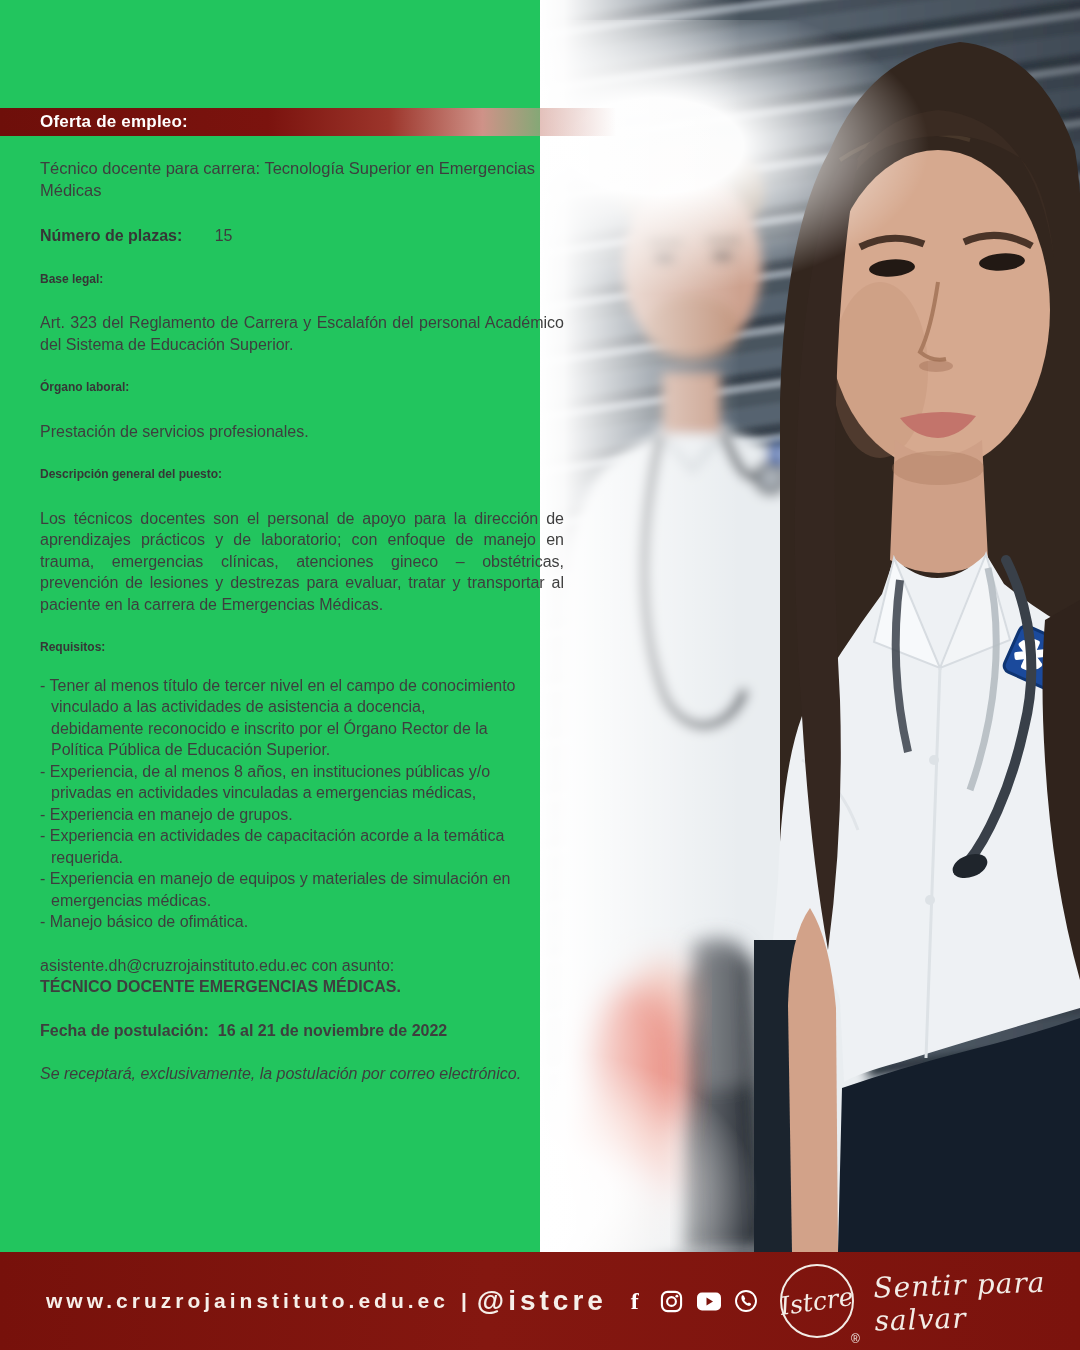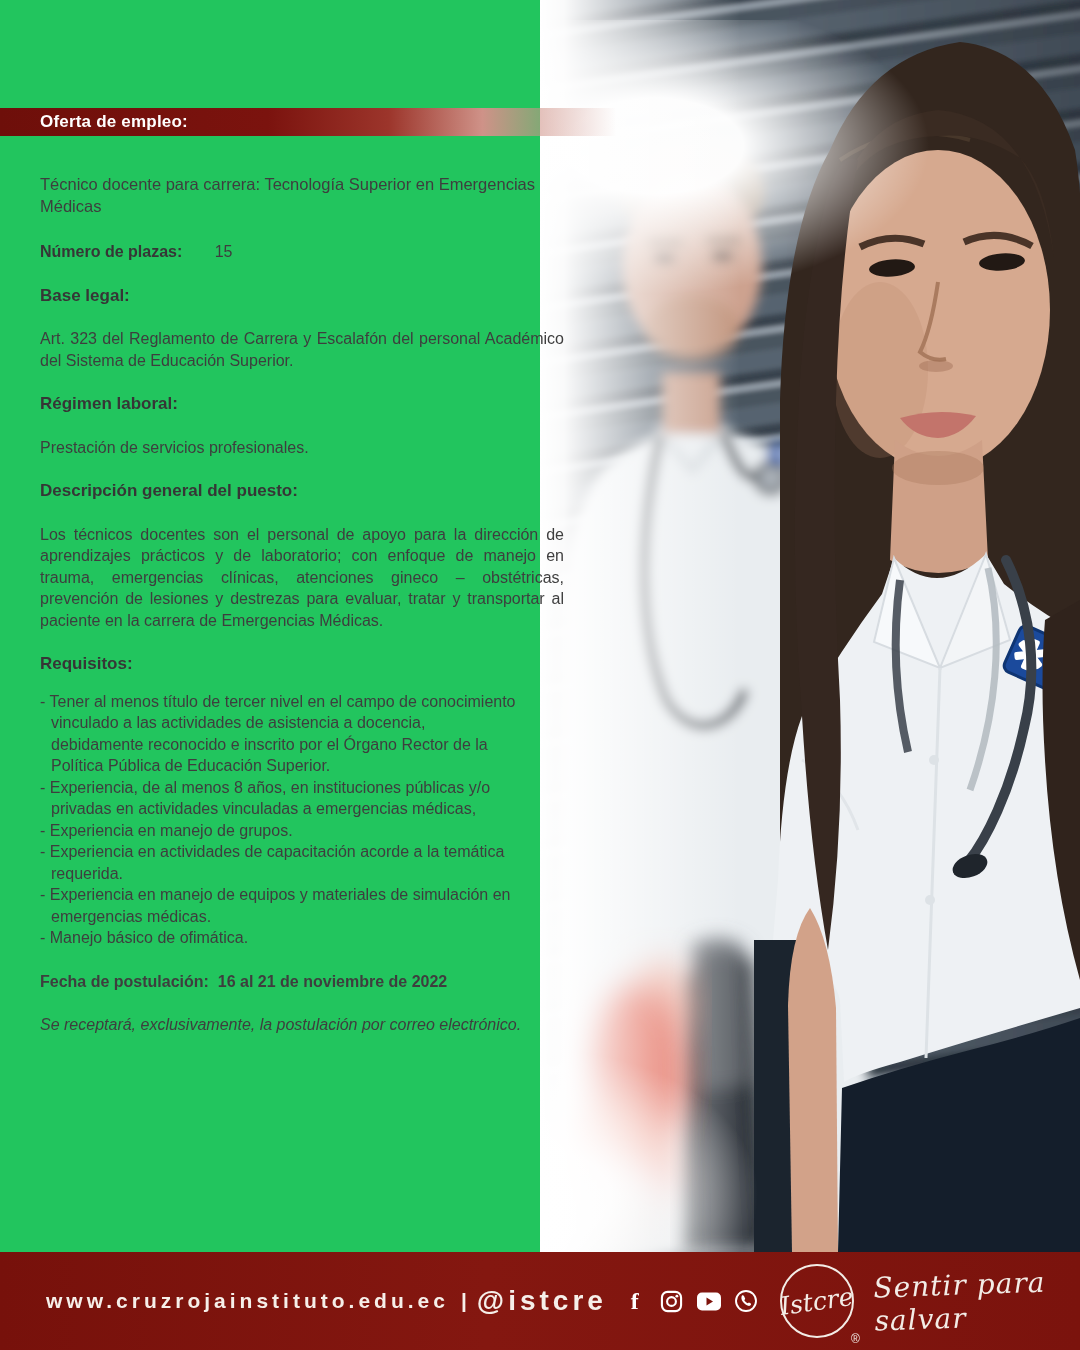--- a/index.html
+++ b/index.html
@@ -16,23 +16,23 @@
     background:radial-gradient(ellipse at 38% 45%, rgba(255,255,255,.98) 22%, rgba(255,255,255,0) 68%); }
   .fade-blob2 { position:absolute; left:-80px; top:1050px; width:300px; height:240px;
     background:radial-gradient(ellipse at 30% 60%, rgba(255,255,255,.9) 20%, rgba(255,255,255,0) 70%); }
 
   
   .banner { position:absolute; left:0; top:108px; width:670px; height:28px;
     background:linear-gradient(90deg, #6e0f0a 0%, #7b130e 40%, #9c352b 58%, #cf9288 72%, rgba(255,255,255,0) 92%); }
   .banner-label { color:#ffffff; font-weight:bold; font-size:17px; line-height:28px; padding-left:40px; letter-spacing:.2px; }
 
   
-  .content { position:absolute; left:40px; top:152px; width:524px; color:#3e3e3e; font-size:16px; line-height:21.5px; }
+  .content { position:absolute; left:40px; top:136px; width:524px; color:#3e3e3e; font-size:16px; line-height:21.5px; }
   .content .title { font-size:16.5px; margin-bottom:24px; }
-  .content h3 { font-size:17px; font-weight:bold; color:#363636; margin:22px 0 0 0; }
+  .content h3 { font-size:12px; font-weight:bold; color:#363636; margin:22px 0 0 0; }
   .content p  { margin:22px 0 0 0; }
   .content .just { text-align:justify; }
   .plazas { margin-top:24px; }
   .plazas b { color:#363636; }
   ul.reqs { list-style:none; margin:16px 0 0 0; width:478px; }
   ul.reqs li { padding-left:11px; text-indent:-11px; }
   ul.reqs li::before { content:"- "; }
   .enviar { font-size:19px; font-weight:bold; color:#363636; margin-top:26px; }
   .email-block { margin-top:22px; }
   .email-subject { font-weight:bold; }
@@ -180,37 +180,41 @@
   </div>
 
   <div class="content">
     <p class="title">Técnico docente para carrera: Tecnología Superior en Emergencias Médicas</p>
 
     <p class="plazas"><b>Número de plazas:</b><span style="white-space:pre-wrap;margin-left:28px;"> 15</span></p>
 
     <h3>Base legal:</h3>
     <p class="just">Art. 323 del Reglamento de Carrera y Escalafón del personal Académico del Sistema de Educación Superior.</p>
 
-    <h3>Régimen laboral:</h3>
+    <h3>Órgano laboral:</h3>
     <p>Prestación de servicios profesionales.</p>
 
     <h3>Descripción general del puesto:</h3>
     <p class="just">Los técnicos docentes son el personal de apoyo para la dirección de aprendizajes prácticos y de laboratorio; con enfoque de manejo en trauma, emergencias clínicas, atenciones gineco – obstétricas, prevención de lesiones y destrezas para evaluar, tratar y transportar al paciente en la carrera de Emergencias Médicas.</p>
 
     <h3>Requisitos:</h3>
     <ul class="reqs">
       <li>Tener al menos título de tercer nivel en el campo de conocimiento vinculado a las actividades de asistencia a docencia, debidamente reconocido e inscrito por el Órgano Rector de la Política Pública de Educación Superior.</li>
       <li>Experiencia, de al menos 8 años, en instituciones públicas y/o privadas en actividades vinculadas a emergencias médicas,</li>
       <li>Experiencia en manejo de grupos.</li>
       <li>Experiencia en actividades de capacitación acorde a la temática requerida.</li>
       <li>Experiencia en manejo de equipos y materiales de simulación en emergencias médicas.</li>
       <li>Manejo básico de ofimática.</li>
     </ul>
 
 
+    <div class="email-block">
+      <div>asistente.dh@cruzrojainstituto.edu.ec con asunto:</div>
+      <div class="email-subject">TÉCNICO DOCENTE EMERGENCIAS MÉDICAS.</div>
+    </div>
 
     <p class="fecha">Fecha de postulación:  16 al 21 de noviembre de 2022</p>
 
     <p class="nota">Se receptará, exclusivamente, la postulación por correo electrónico.</p>
   </div>
 
   <div class="footer">
     <div class="site-line">
       <span class="site-url">www.cruzrojainstituto.edu.ec</span>
       <span class="site-sep">|</span>

